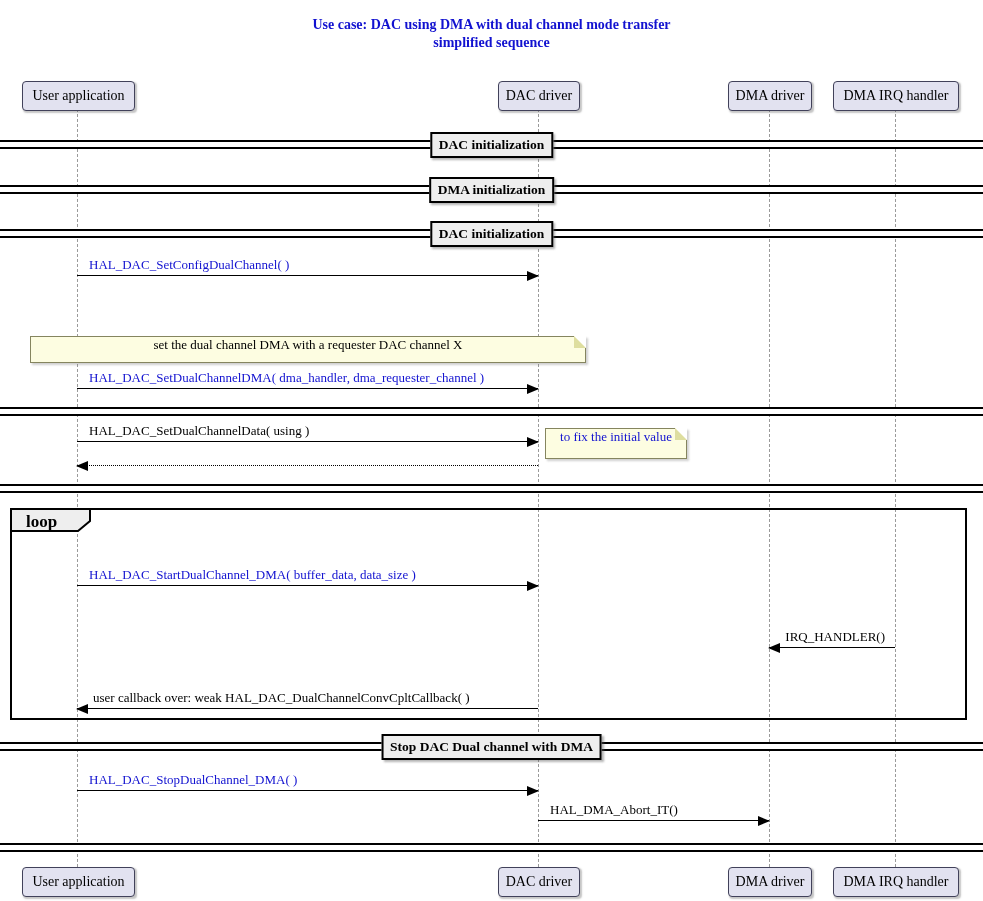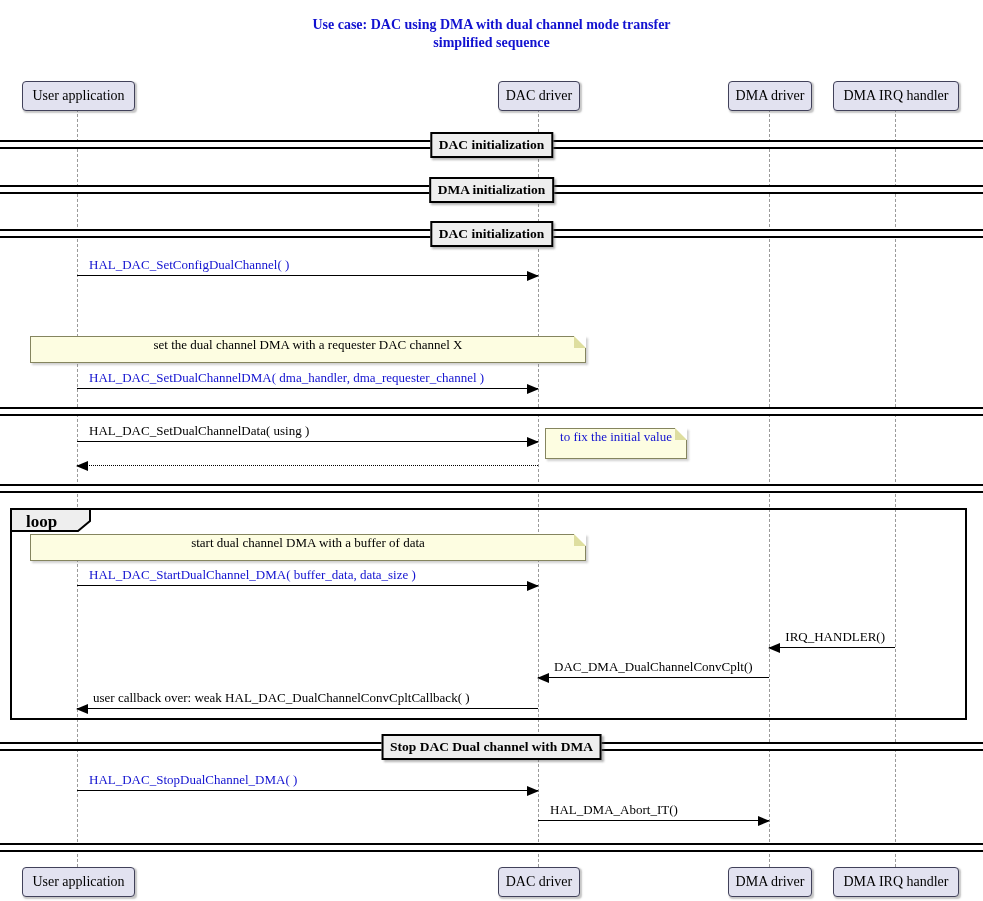--- a/index.html
+++ b/index.html
@@ -109,24 +109,20 @@
     <span class="lbl blue">HAL_DAC_StartDualChannel_DMA(  buffer_data, data_size )</span>
     <i class="ah ah-r"></i>
   </div>
 
 
   <div class="msg" style="left:769px;top:629px;width:126px">
     <span class="lbl right">IRQ_HANDLER()</span>
     <i class="ah ah-l"></i>
   </div>
 
-  <div class="msg" style="left:538px;top:659px;width:231px">
-    <span class="lbl" style="left:16px">DAC_DMA_DualChannelConvCplt()</span>
-    <i class="ah ah-l"></i>
-  </div>
 
   <div class="msg" style="left:77px;top:690px;width:461px">
     <span class="lbl" style="left:16px">user callback over: weak HAL_DAC_DualChannelConvCpltCallback( )</span>
     <i class="ah ah-l"></i>
   </div>
 
   <div class="msg" style="left:77px;top:772px;width:461px">
     <span class="lbl blue">HAL_DAC_StopDualChannel_DMA( )</span>
     <i class="ah ah-r"></i>
   </div>
@@ -134,23 +130,20 @@
   <div class="msg" style="left:538px;top:802px;width:231px">
     <span class="lbl">HAL_DMA_Abort_IT()</span>
     <i class="ah ah-r"></i>
   </div>
 
   <div class="note" style="left:30px;top:336px;width:554px;height:25px">
     <span>set the dual channel DMA with a requester DAC channel X</span>
   </div>
   <div class="note blue-text" style="left:545px;top:428px;width:140px;height:29px">
     <span>to fix the initial value</span>
-  </div>
-  <div class="note" style="left:30px;top:534px;width:554px;height:25px">
-    <span>start dual channel DMA with a buffer of data</span>
   </div>
 
   <div class="participant" style="left:22px;top:81px;width:111px">
     <span>User application</span>
   </div>
   <div class="participant" style="left:498px;top:81px;width:80px">
     <span>DAC driver</span>
   </div>
   <div class="participant" style="left:728px;top:81px;width:82px">
     <span>DMA driver</span>

